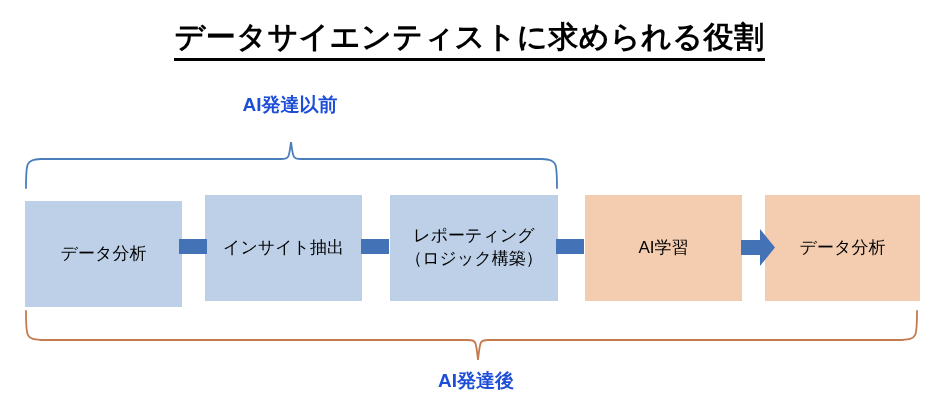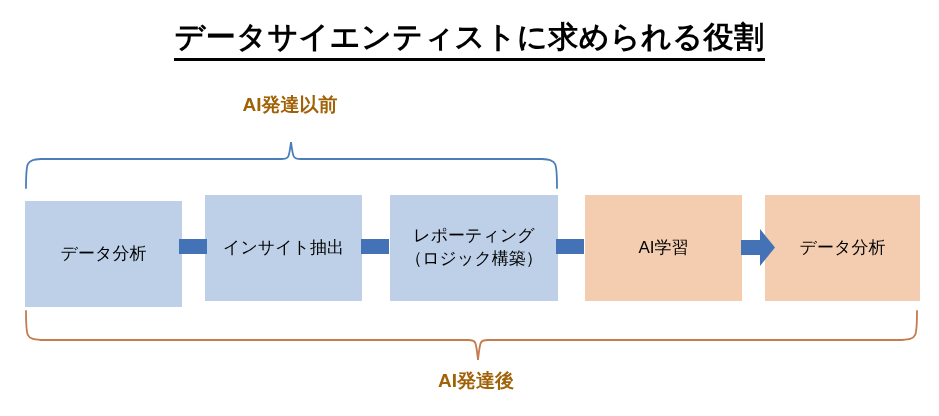--- a/index.html
+++ b/index.html
@@ -42,21 +42,21 @@
     border-bottom: 3px solid #000000;
     padding-bottom: 3px;
     line-height: 1.15;
   }
 
   
   .bracket-label {
     position: absolute;
     font-size: 19px;
     font-weight: bold;
-    color: #a16207;
+    color: #1d4ed8;
     white-space: nowrap;
     text-align: center;
   }
   .label-before {
     left: 178px;
     top: 92px;
     width: 224px;
   }
   .label-after {
     left: 364px;

